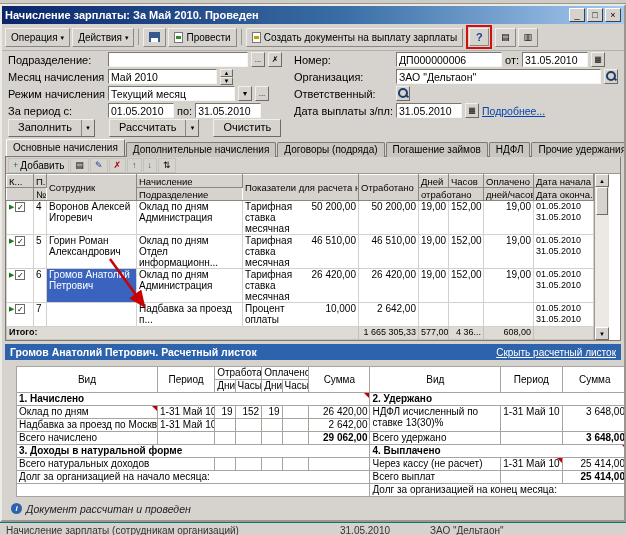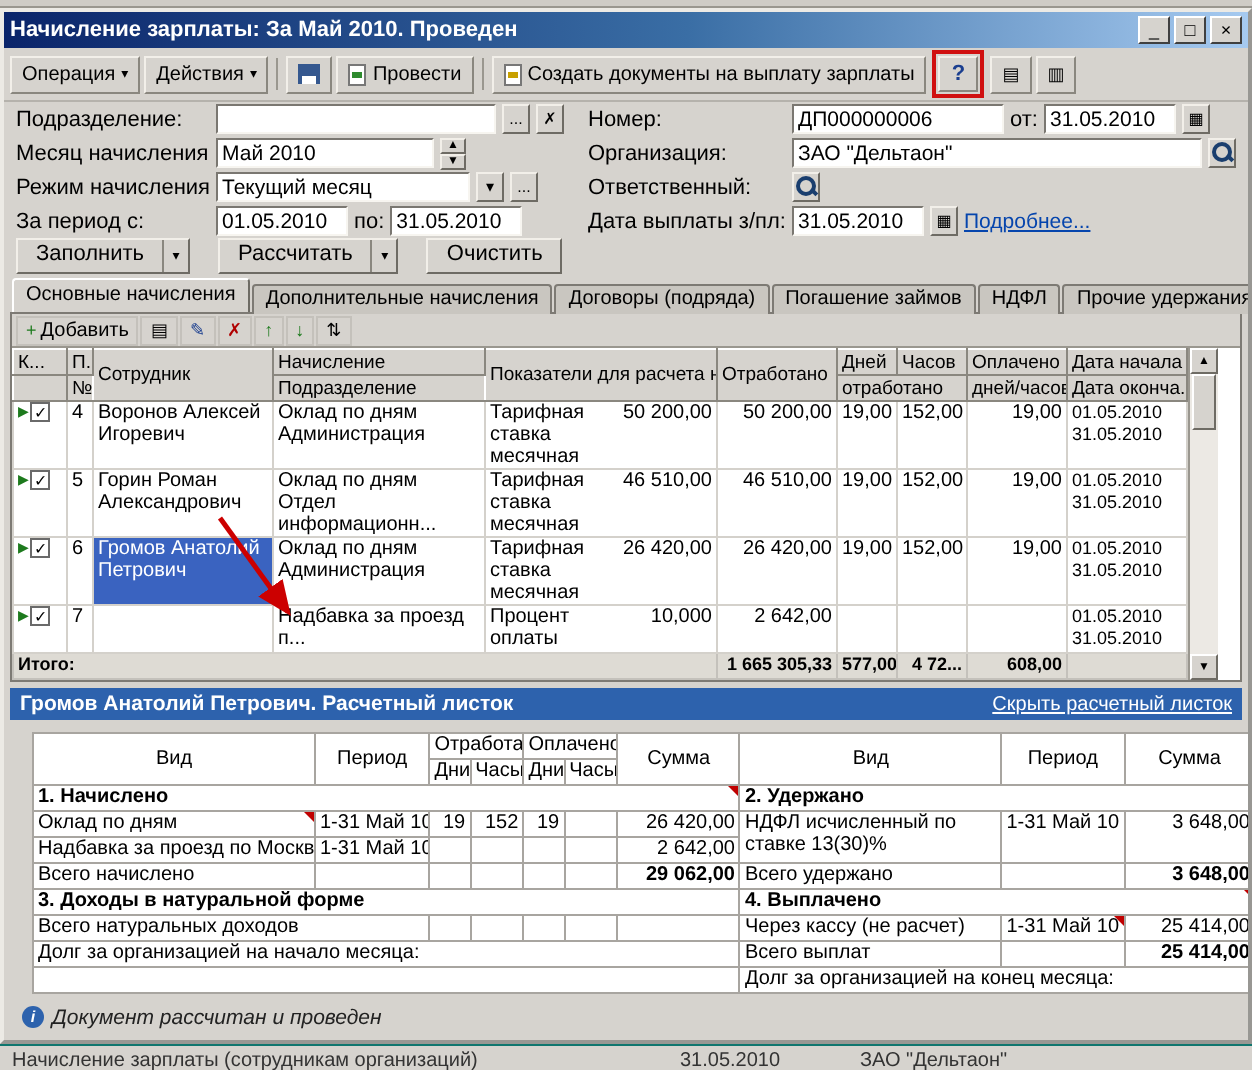--- a/index.html
+++ b/index.html
@@ -56,21 +56,21 @@
 .cb{width:10px;height:10px;background:#fff;border:1px solid #6a6a6a;font-size:8px;line-height:9px;text-align:center;display:inline-block;margin-left:1px}
 .c-emp div{white-space:normal}
 td.sel{background:#3a63c0;color:#fff}
 .c-ind{position:relative}
 .iname{display:inline-block;max-width:72px;white-space:normal}
 .ival{position:absolute;right:2px;top:0}
 .num-r{text-align:right}
 .c-dates div{font-size:9px}
 tr.tot{height:13px;background:#dedbd4}
 tr.tot td{border-color:#c4c1bb;font-size:9px}
-tr.tot .b{font-weight:bold}
+tr.tot .b{font-weight:normal}
 .t-label{text-align:left;font-weight:bold;font-size:10px}
 .vscroll{width:15px;display:flex;flex-direction:column;border-left:1px solid #9a978f;background:#ece9e4}
 .sb{flex:0 0 13px;background:#d6d3ce;border:1px solid;border-color:#fff #6e6b64 #6e6b64 #fff;font-size:6px;line-height:10px;text-align:center;padding:0}
 .thumb{flex:0 0 28px;background:#d6d3ce;border:1px solid;border-color:#fff #6e6b64 #6e6b64 #fff;margin:0 1px}
 .vtrack{flex:1}
 .psbar{flex:0 0 16px;margin:3px 3px 4px;background:#2d62ad;color:#fff;display:flex;align-items:center;padding:0 5px}
 .psbar .pt{flex:1;font-weight:bold;font-size:10.5px;white-space:nowrap;overflow:hidden}
 .psbar .pl{font-size:10px;color:#fff;text-decoration:underline;white-space:nowrap}
 table.ps{border-collapse:collapse;table-layout:fixed;margin:2px 14px 0;font-size:10px;background:#fff;width:612px}
 .ps th,.ps td{border:1px solid #a8a5a0;padding:0 2px;height:13px;overflow:hidden;white-space:nowrap;position:relative;line-height:12px}
@@ -355,21 +355,21 @@
             <td class="c-dates">
                   <div>01.05.2010</div>
                   <div>31.05.2010</div>
                 </td>
           </tr>
 
           <tr class="tot">
             <td colspan="5" class="t-label">Итого:</td>
             <td class="num-r b">1 665 305,33</td>
             <td class="num-r b">577,00</td>
-            <td class="num-r b">4 72...</td>
+            <td class="num-r b">4 36...</td>
             <td class="num-r b">608,00</td>
             <td></td>
           </tr>
         </tbody>
           </table>
         <div class="vscroll">
           <button class="sb">▲</button>
           <div class="thumb"></div>
           <div class="vtrack"></div>
           <button class="sb">▼</button>

